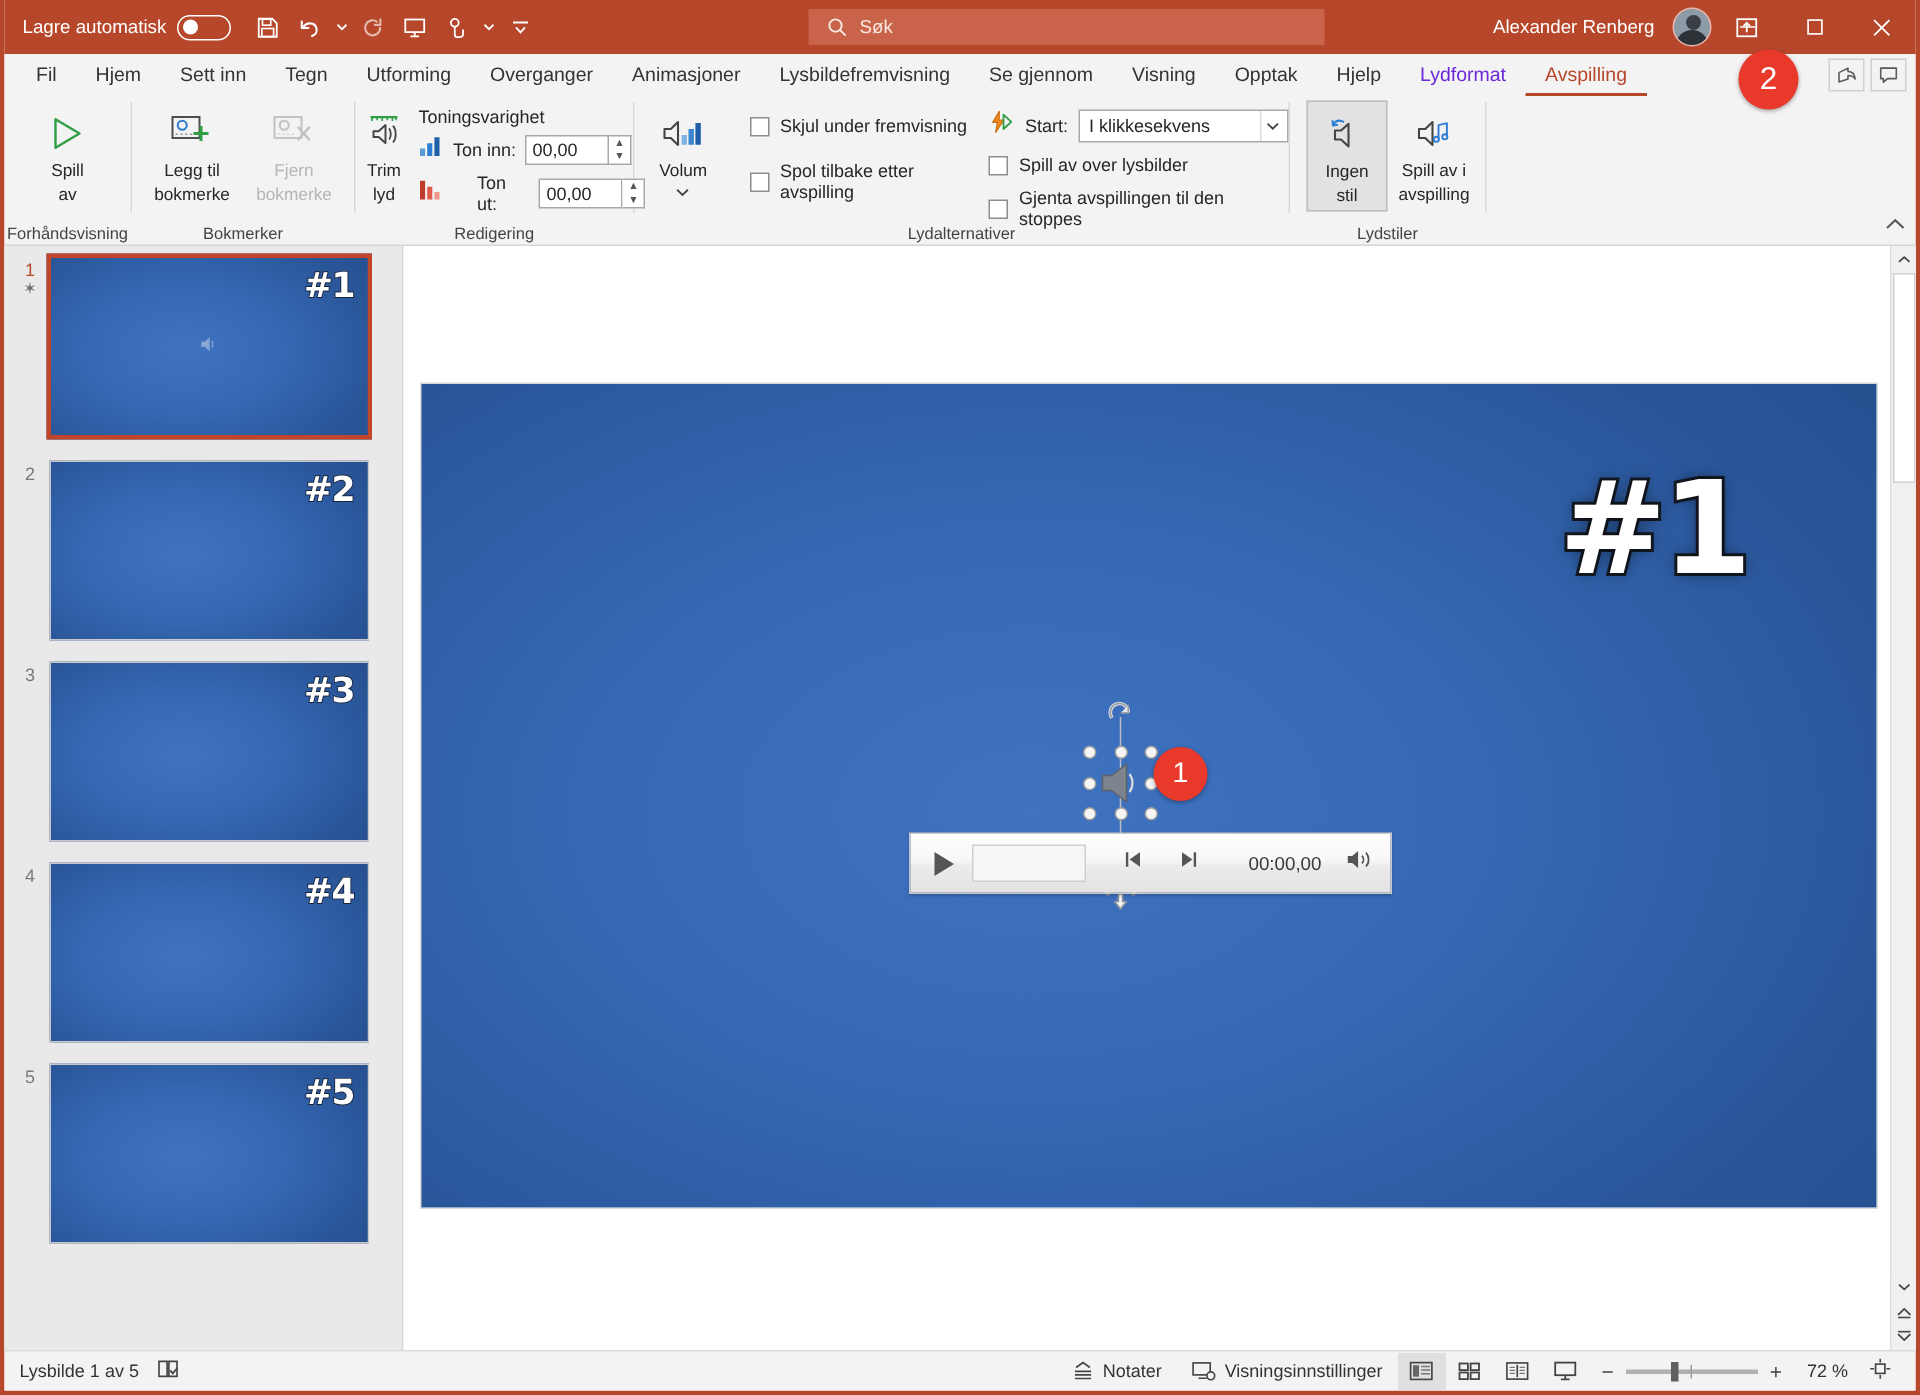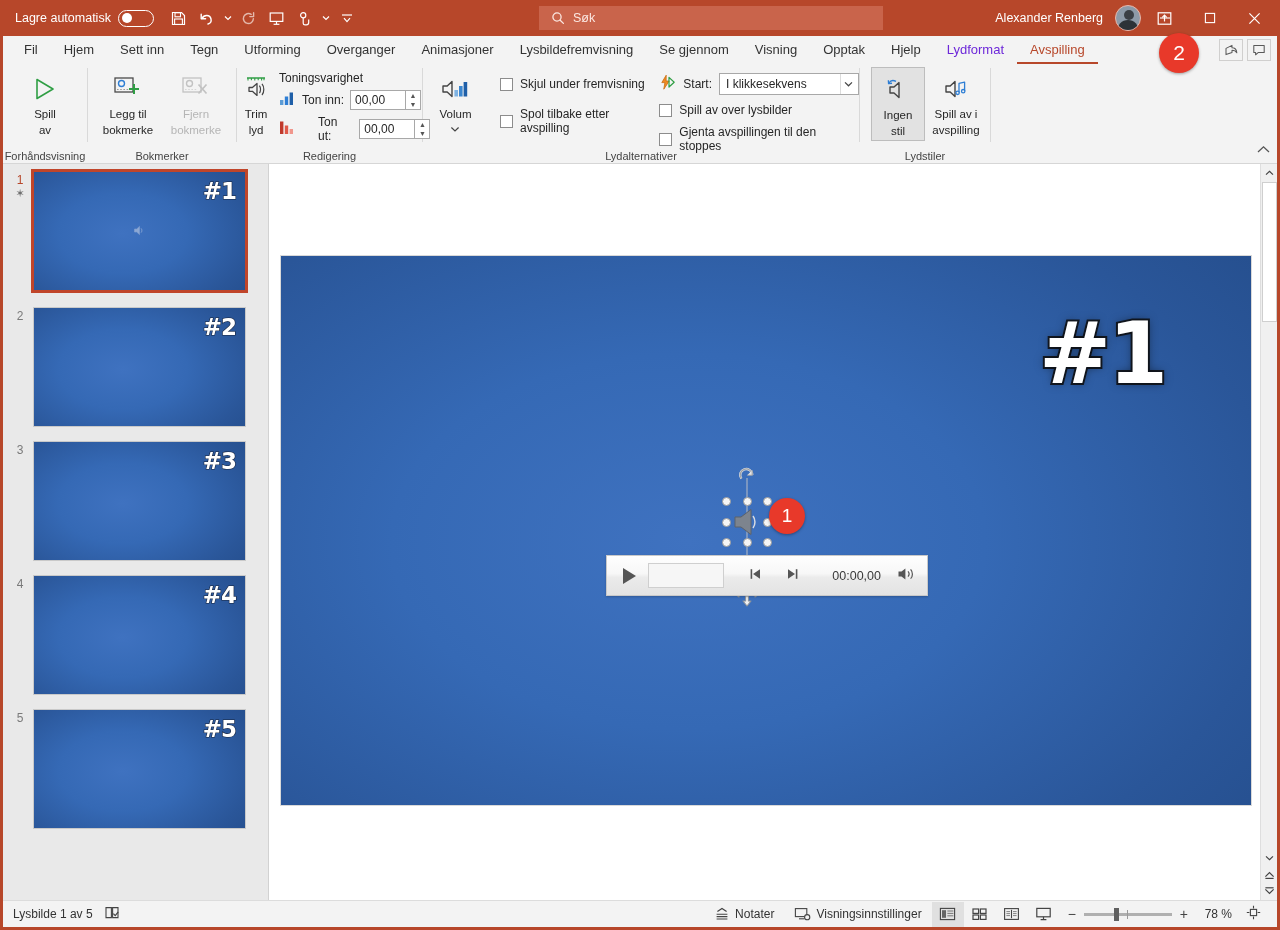--- a/index.html
+++ b/index.html
@@ -916,21 +916,21 @@
           </svg>
       </span>
 
       <span class="zoom-wrap">
         <span class="zoom-sign">−</span>
         <span class="zoom-track">
           <span class="zoom-knob"></span>
           <span class="zoom-tick"></span>
         </span>
         <span class="zoom-sign">+</span>
-        <span class="zoom-pct">78 %</span>
+        <span class="zoom-pct">72 %</span>
         <span style="padding-left:6px">
           <svg width="15" height="15" viewBox="0 0 15 15">
               <rect x="4.4" y="4.4" width="6.2" height="6.2" fill="none" stroke="#444" stroke-width="1.1"></rect>
               <path d="M7.5 .8v2.6M7.5 11.6v2.6M.8 7.5h2.6M11.6 7.5h2.6" stroke="#444" stroke-width="1.1"></path>
             </svg>
         </span>
       </span>
     </div>
   </div>
 </div>

